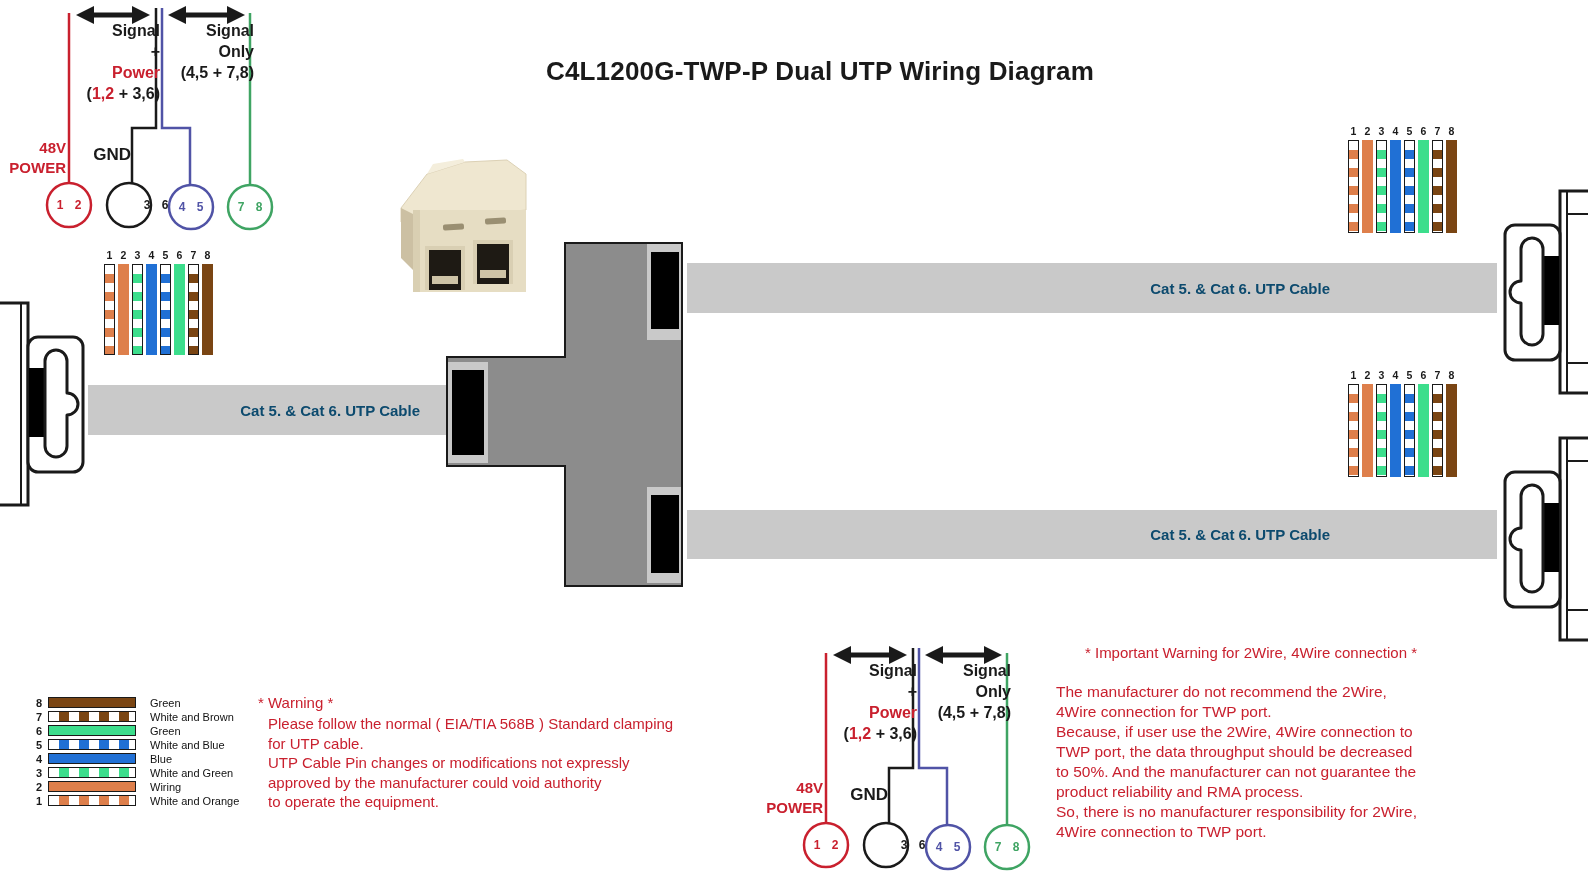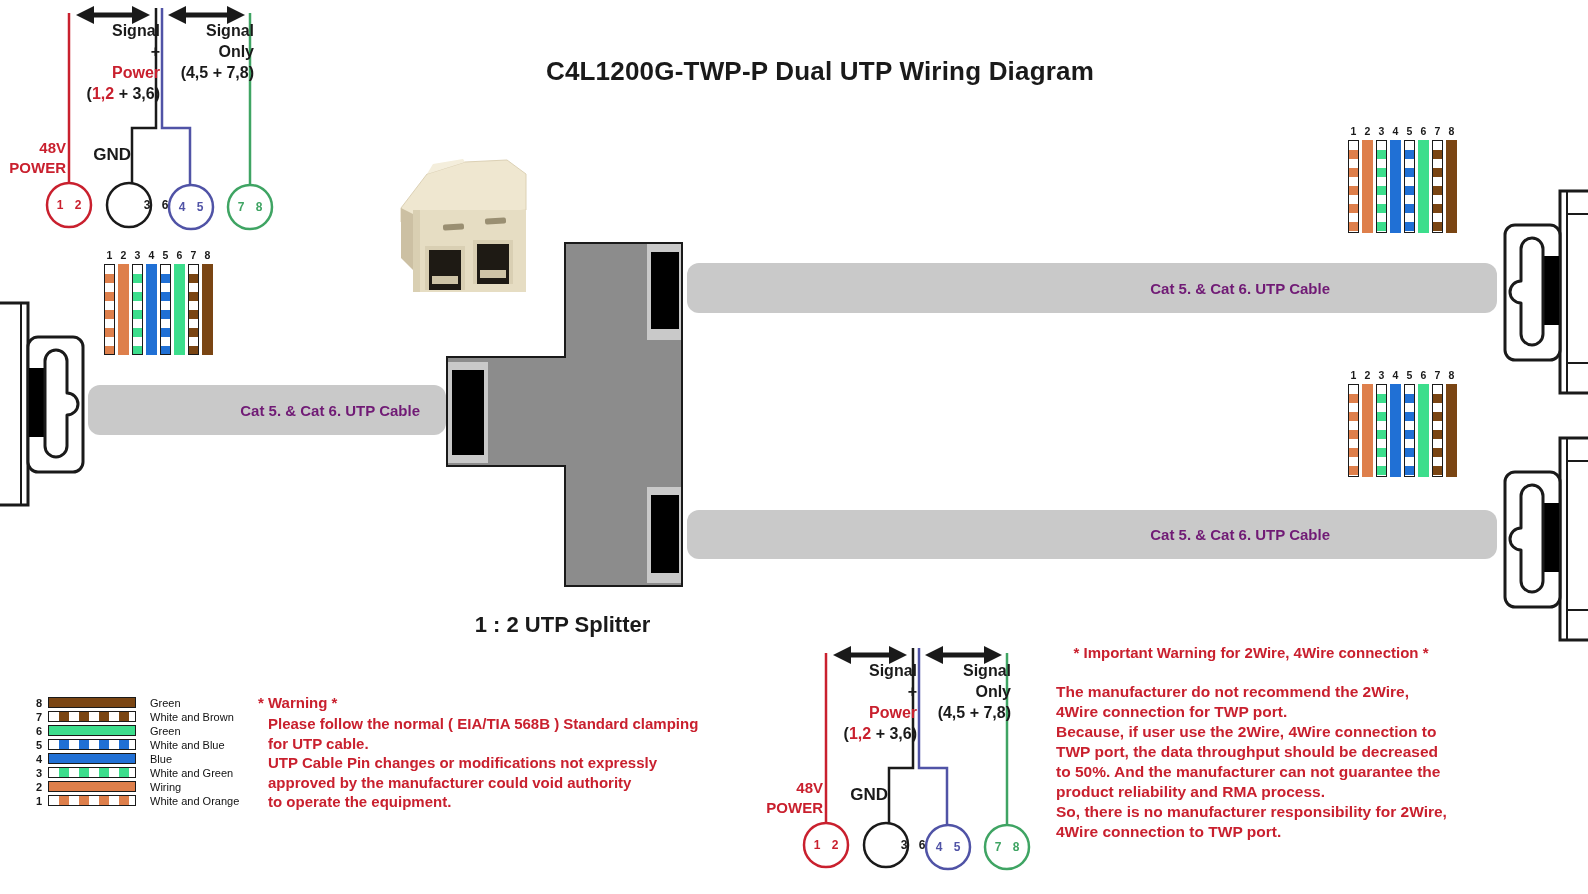--- a/index.html
+++ b/index.html
@@ -9,21 +9,21 @@
   }
   html,body{margin:0;padding:0;background:#fff;}
   .canvas{position:relative;width:1588px;height:894px;background:#fff;overflow:hidden;
           font-family:"Liberation Sans","DejaVu Sans",sans-serif;color:var(--ink);}
   .abs{position:absolute;}
   
   .title{left:420px;top:56px;width:800px;text-align:center;font-size:26px;font-weight:700;letter-spacing:.2px;}
   .splitter-label{left:430px;top:612px;width:265px;text-align:center;font-size:22px;font-weight:600;}
   
   .cable{background:var(--cable);display:flex;align-items:center;justify-content:flex-end;
-         font-size:15px;font-weight:700;color:#701a75;z-index:1;border-radius:12px;}
+         font-size:15px;font-weight:700;color:#0c4a6e;z-index:1;}
   .cable-left{left:88px;top:385px;width:358px;height:50px;padding-right:26px;box-sizing:border-box;}
   .cable-top{left:687px;top:263px;width:810px;height:50px;padding-right:167px;box-sizing:border-box;}
   .cable-bottom{left:687px;top:510px;width:810px;height:49px;padding-right:167px;box-sizing:border-box;}
   
   .split-body{left:564px;top:242px;width:119px;height:345px;background:var(--split);border:2px solid var(--ink);box-sizing:border-box;z-index:2;}
   .split-arm{left:446px;top:356px;width:120px;height:111px;background:var(--split);border:2px solid var(--ink);border-right:none;box-sizing:border-box;z-index:2;}
   .split-cover{left:562px;top:360px;width:8px;height:103px;background:var(--split);z-index:3;}
   .port-frame{background:var(--frame);z-index:4;}
   .port-black{background:#000;z-index:5;}
   .pf-left{left:448px;top:362px;width:40px;height:101px;}
@@ -50,21 +50,21 @@
   .legend{left:30px;top:697px;display:flex;flex-direction:column;gap:3px;}
   .lrow{display:flex;align-items:center;height:11px;}
   .lpin{width:12px;text-align:right;font-size:11px;font-weight:600;margin-right:6px;}
   .lbar{width:88px;height:11px;border:1px solid var(--ink);box-sizing:border-box;margin-right:14px;}
   .lh-orange{background-image:repeating-linear-gradient(to right,#fff 0 10px,var(--c-orange) 10px 20px);background-color:#fff;}
   .lh-green{background-image:repeating-linear-gradient(to right,#fff 0 10px,var(--c-green) 10px 20px);background-color:#fff;}
   .lh-blue{background-image:repeating-linear-gradient(to right,#fff 0 10px,var(--c-blue) 10px 20px);background-color:#fff;}
   .lh-brown{background-image:repeating-linear-gradient(to right,#fff 0 10px,var(--c-brown) 10px 20px);background-color:#fff;}
   .llabel{font-size:11px;color:#111;}
   
-  .warn{color:var(--red);font-weight:700;}
+  .warn{color:var(--red);font-weight:400;}
   .warn-left-title{left:258px;top:694px;font-size:15px;}
   .warn-left-body{left:268px;top:714px;width:470px;font-size:15px;line-height:19.5px;white-space:pre-line;}
   .warn-right-title{left:1056px;top:644px;width:390px;text-align:center;font-size:15px;}
   .warn-right-body{left:1056px;top:682px;width:460px;font-size:15.5px;line-height:20px;white-space:pre-line;}
   
   .pindiag{width:300px;height:250px;z-index:7;}
   .pindiag svg{position:absolute;left:0;top:0;overflow:visible;}
   .ptxt{position:absolute;text-align:right;font-size:16px;font-weight:600;line-height:21px;}
   .sig-power{left:68px;top:20px;width:92px;}
   .sig-only{left:162px;top:20px;width:92px;}
@@ -119,21 +119,20 @@
     <rect x="50" y="66" width="21" height="6" rx="2" fill="#9A8F72" transform="rotate(-3 60 69)"></rect>
     <rect x="92" y="60" width="21" height="6" rx="2" fill="#9A8F72" transform="rotate(-3 102 63)"></rect>
     <rect x="32" y="88" width="40" height="44" fill="#D9CFB3"></rect>
     <rect x="36" y="92" width="32" height="40" fill="#1E1A14"></rect>
     <rect x="39" y="118" width="26" height="8" fill="#CEC3A6"></rect>
     <rect x="80" y="82" width="40" height="44" fill="#D9CFB3"></rect>
     <rect x="84" y="86" width="32" height="40" fill="#1E1A14"></rect>
     <rect x="87" y="112" width="26" height="8" fill="#CEC3A6"></rect>
   </svg>
 
-  <div class="abs splitter-label">1 : 2 UTP Splitter</div>
 
   <div class="abs dev" style="left:0;top:293px;">
     <svg width="100" height="218">
       <path d="M-8 10 H28 V212 H-8" fill="#fff" stroke="#1A1A1A" stroke-width="3"></path>
       <line x1="21" y1="10" x2="21" y2="212" stroke="#1A1A1A" stroke-width="2"></line>
       <rect x="28" y="44" width="55" height="135" rx="10" fill="#fff" stroke="#1A1A1A" stroke-width="3"></rect>
       <rect x="29" y="75" width="15" height="69" fill="#000"></rect>
       <path transform="translate(45,57)" d="M0 11 A11 11 0 0 1 22 11 L22 43 A11 11 0 0 1 22 65 L22 96 A11 11 0 0 1 0 96 Z" fill="#fff" stroke="#1A1A1A" stroke-width="3" stroke-linejoin="round"></path>
     </svg>
   </div>

